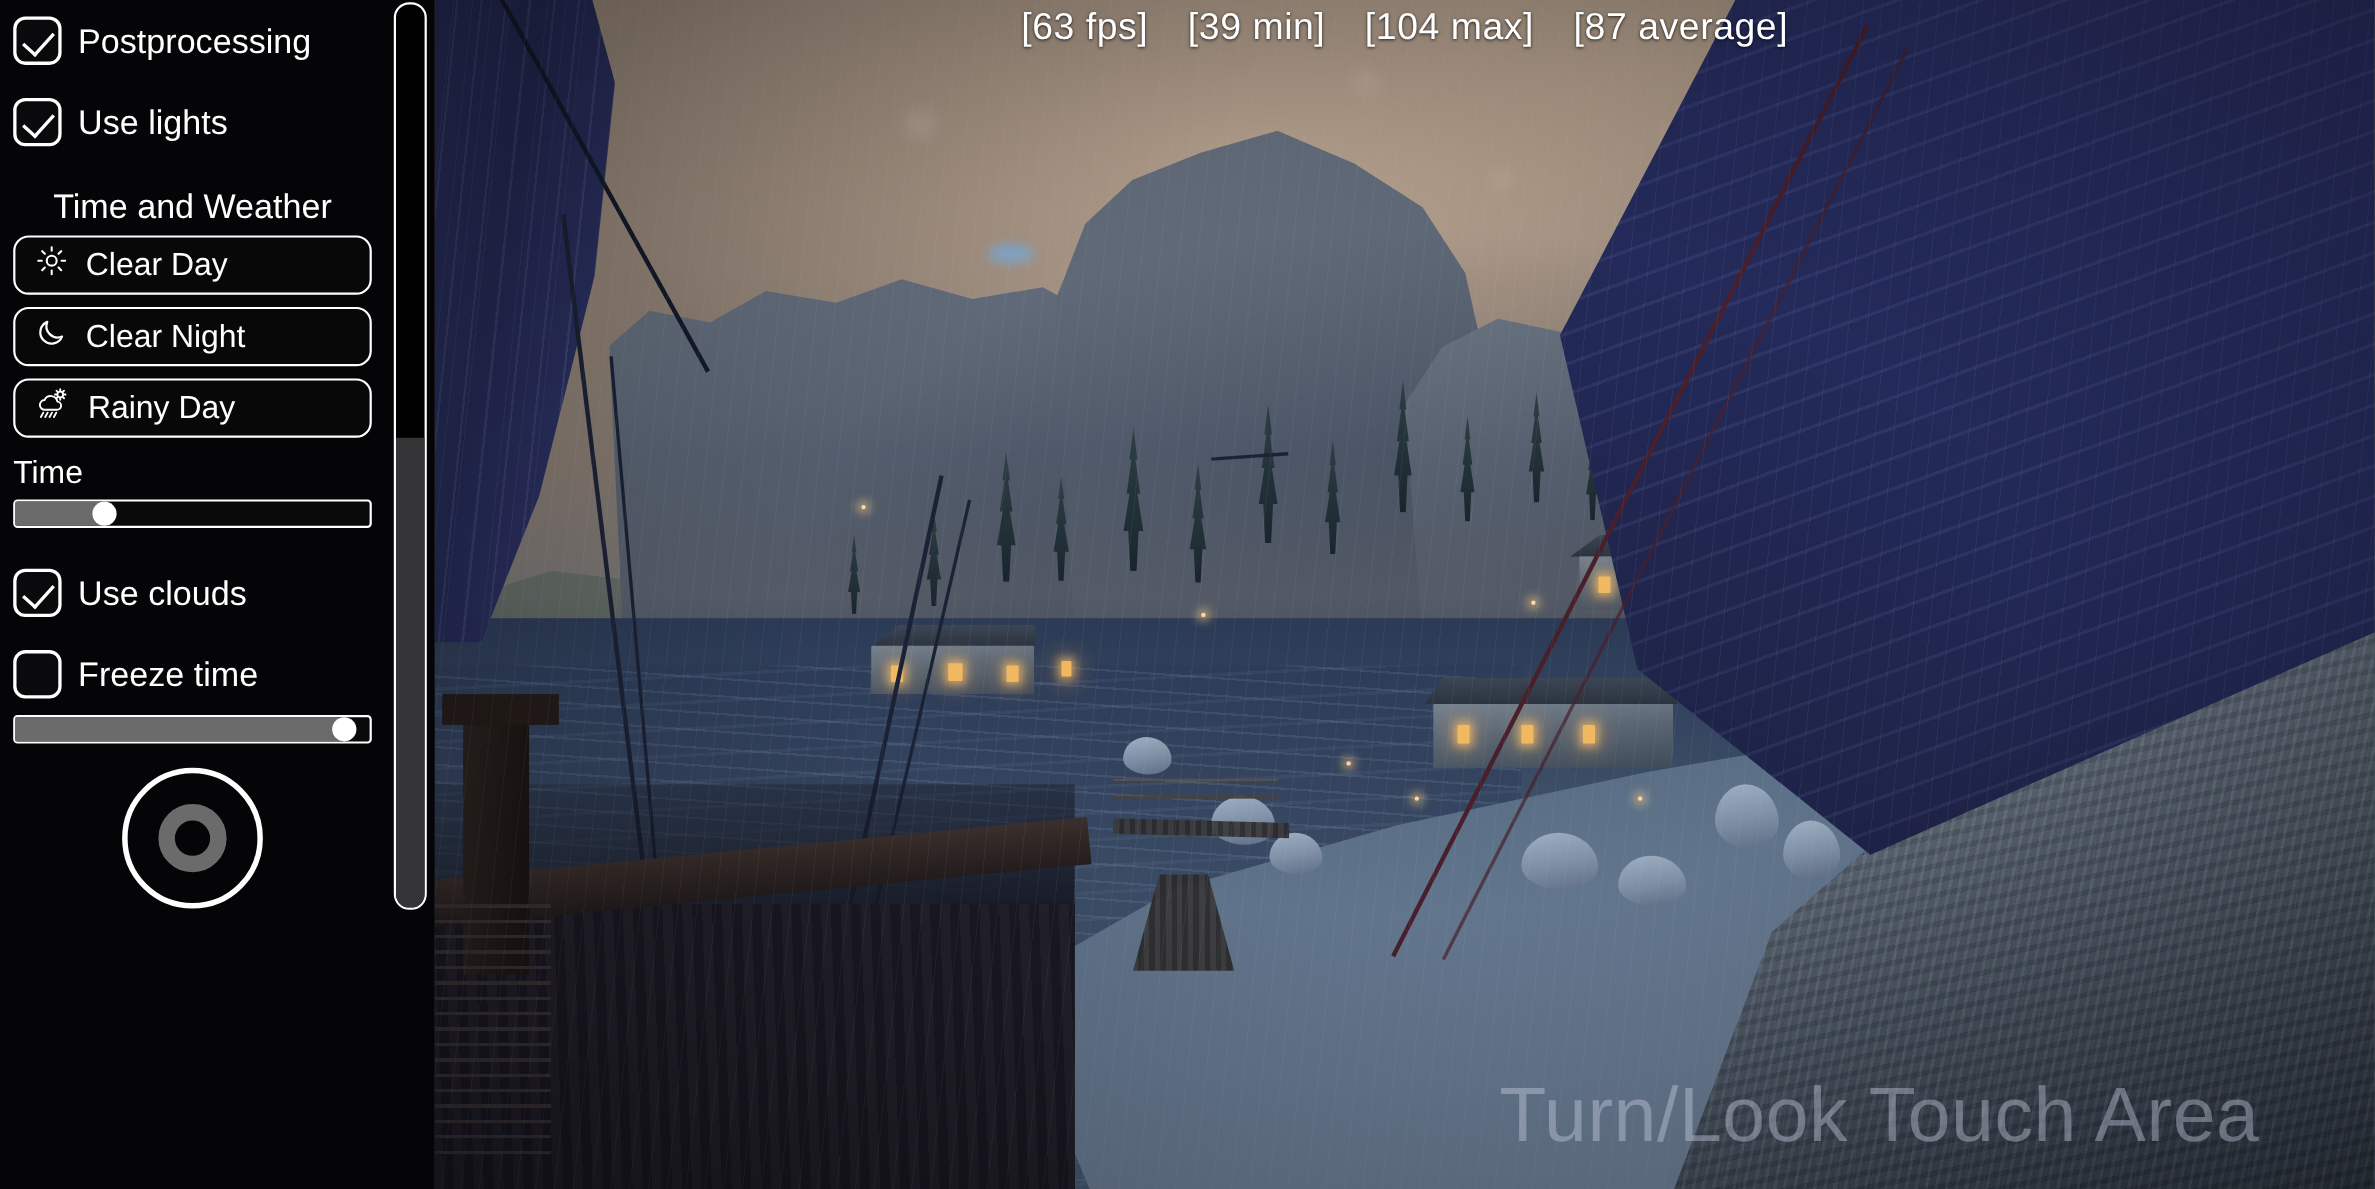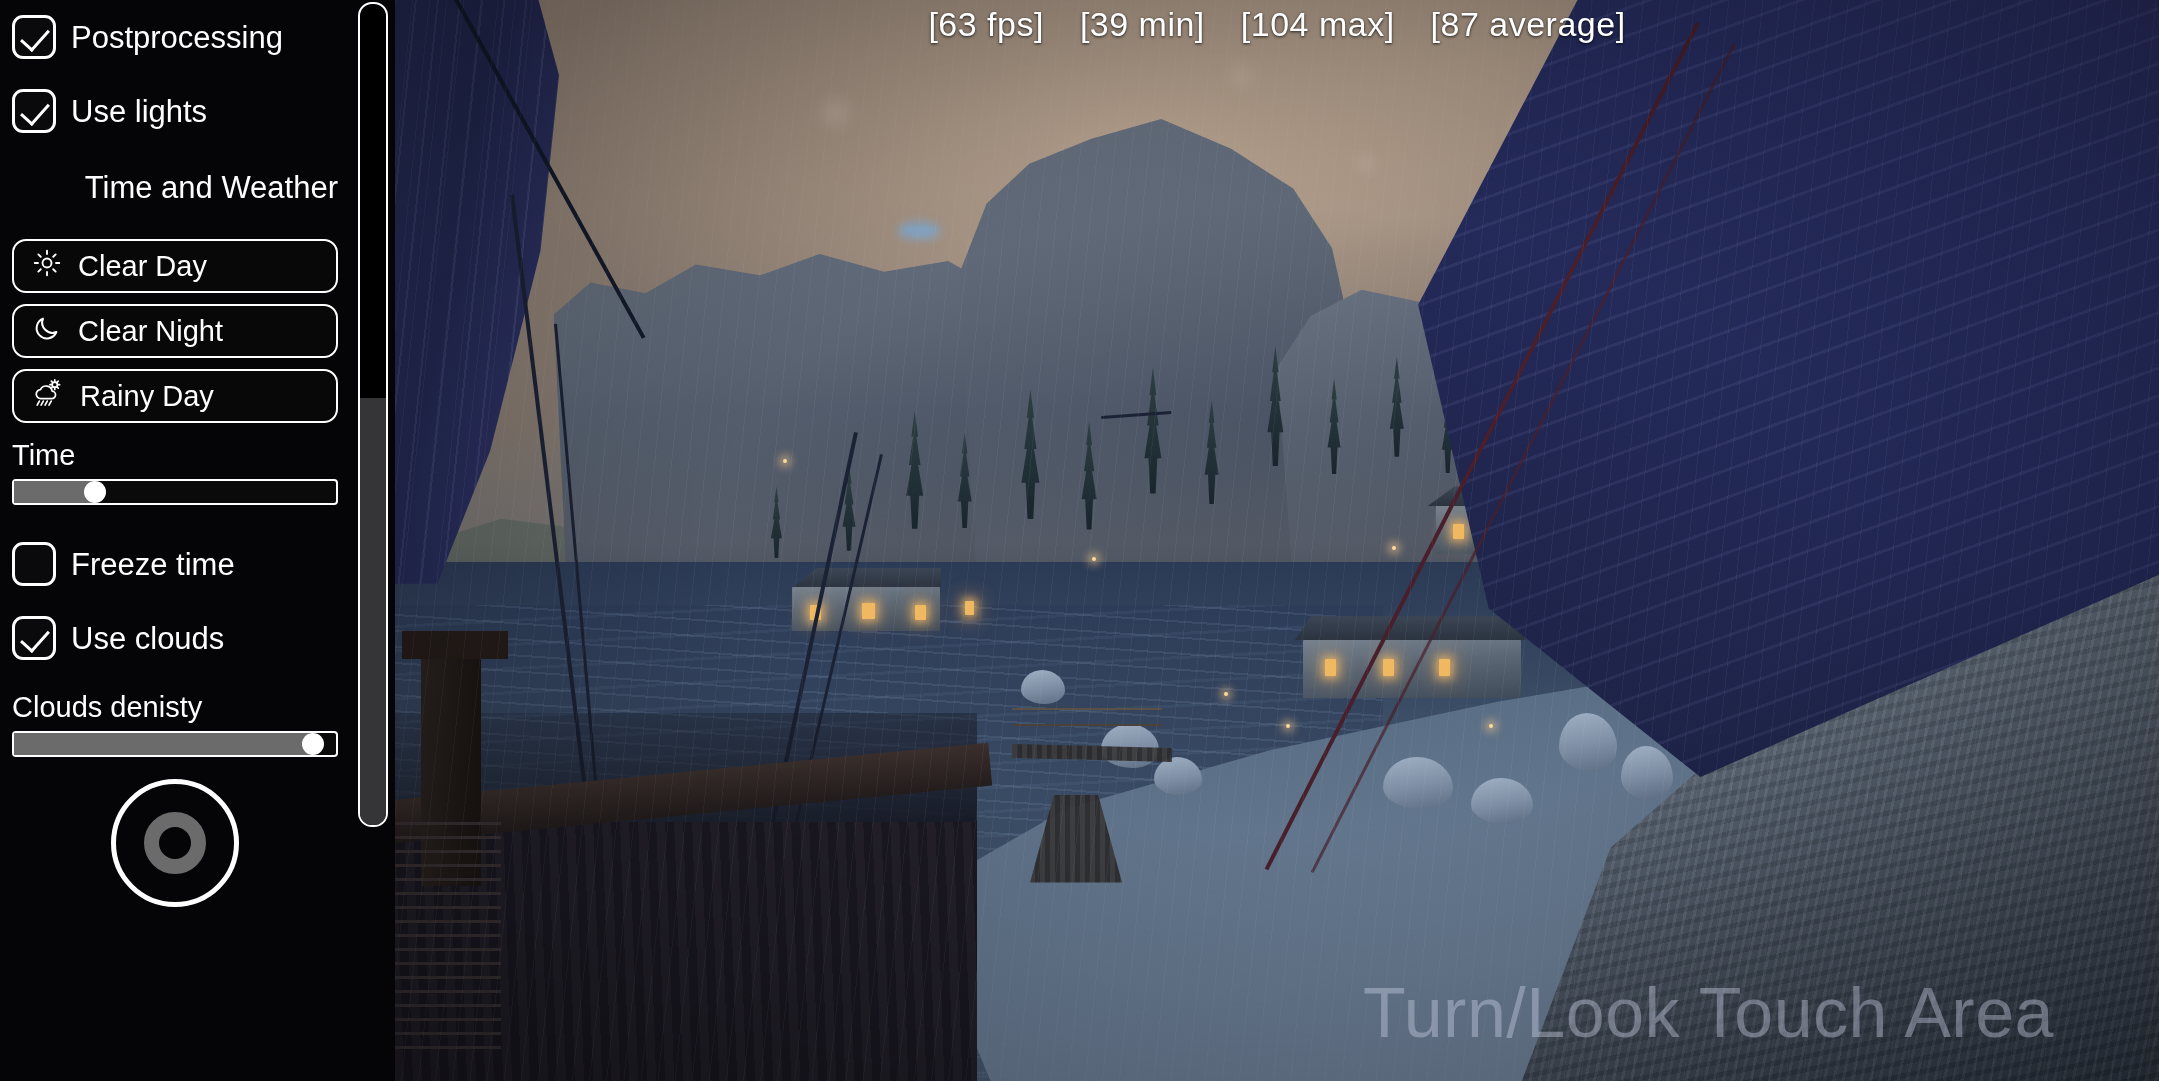--- a/index.html
+++ b/index.html
@@ -300,23 +300,23 @@
     position: absolute;
     left: 12px; top: 5px;
     width: 13px; height: 24px;
     border-right: 3px solid #fff;
     border-bottom: 3px solid #fff;
     transform: rotate(42deg);
   }
   .check-label { font-size: 31px; line-height: 1; }
 
   .section-title {
-    text-align: right;
+    text-align: center;
     font-size: 31px;
-    margin: 22px 0 33px 0;
+    margin: 22px 0 8px 0;
   }
   .wbtn {
     display: flex; align-items: center;
     gap: 16px;
     height: 54px;
     margin: 0 0 11px 0;
     padding: 0 18px;
     border: 2px solid #ffffff;
     border-radius: 14px;
     background: #080809;
@@ -540,30 +540,29 @@
       </div>
 
 
       <div class="slider-label">Time</div>
       <div class="slider">
         <div class="slider-fill" style="width:25%;"></div>
         <div class="slider-knob" style="left:25%;"></div>
       </div>
 
       <div class="check-row">
+        <div class="checkbox checked"></div>
+        <div class="check-label">Use clouds</div>
+      </div>
+
+      <div class="check-row">
         <div class="checkbox"></div>
         <div class="check-label">Freeze time</div>
       </div>
 
-      <div class="check-row">
-        <div class="checkbox checked"></div>
-        <div class="check-label">Use clouds</div>
-      </div>
-
-      <div class="slider-label">Clouds denisty</div>
       <div class="slider">
         <div class="slider-fill" style="width:93%;"></div>
         <div class="slider-knob" style="left:93%;"></div>
       </div>
 
       <div class="joystick">
         <div class="joystick-inner"></div>
       </div>
     </div>
 

